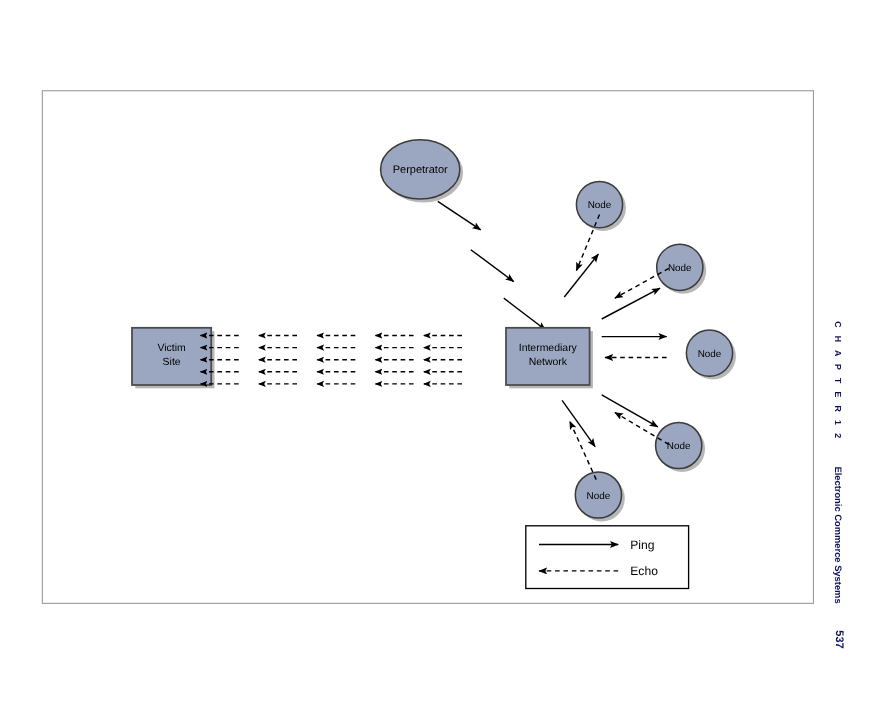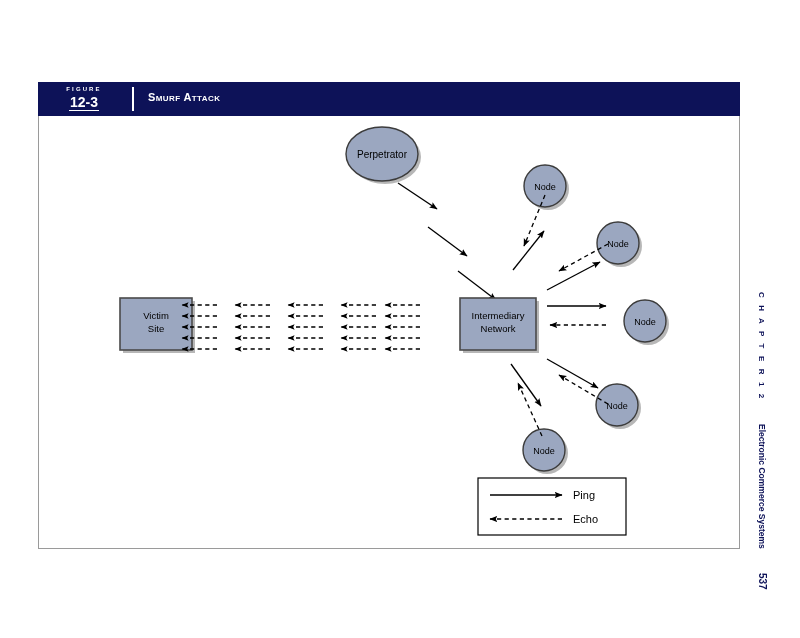--- a/index.html
+++ b/index.html
@@ -75,28 +75,20 @@
     writing-mode:vertical-rl;white-space:nowrap;
   }
 </style>
 </head>
 <body>
 
 <div id="page">
 
   <div class="fig-frame"></div>
 
-  <div class="fig-header">
-    <div class="fig-label">
-      <div class="word">Figure</div>
-      <div class="num">12-3</div>
-    </div>
-    <div class="fig-divider"></div>
-    <div class="fig-title">Smurf Attack</div>
-  </div>
 
   <svg id="diagram" width="702" height="432" viewBox="0 0 702 432" style="position:absolute;left:38px;top:116px;">
 
     <defs>
       <marker id="ah" markerWidth="9" markerHeight="9" refX="7.4" refY="3.2" orient="auto" markerUnits="userSpaceOnUse">
         <path d="M0,0 L8,3.2 L0,6.4 L1.6,3.2 z" fill="#000000"></path>
       </marker>
       <marker id="ahs" markerWidth="8" markerHeight="8" refX="6.6" refY="2.8" orient="auto" markerUnits="userSpaceOnUse">
         <path d="M0,0 L7,2.8 L0,5.6 L1.4,2.8 z" fill="#000000"></path>
       </marker>

